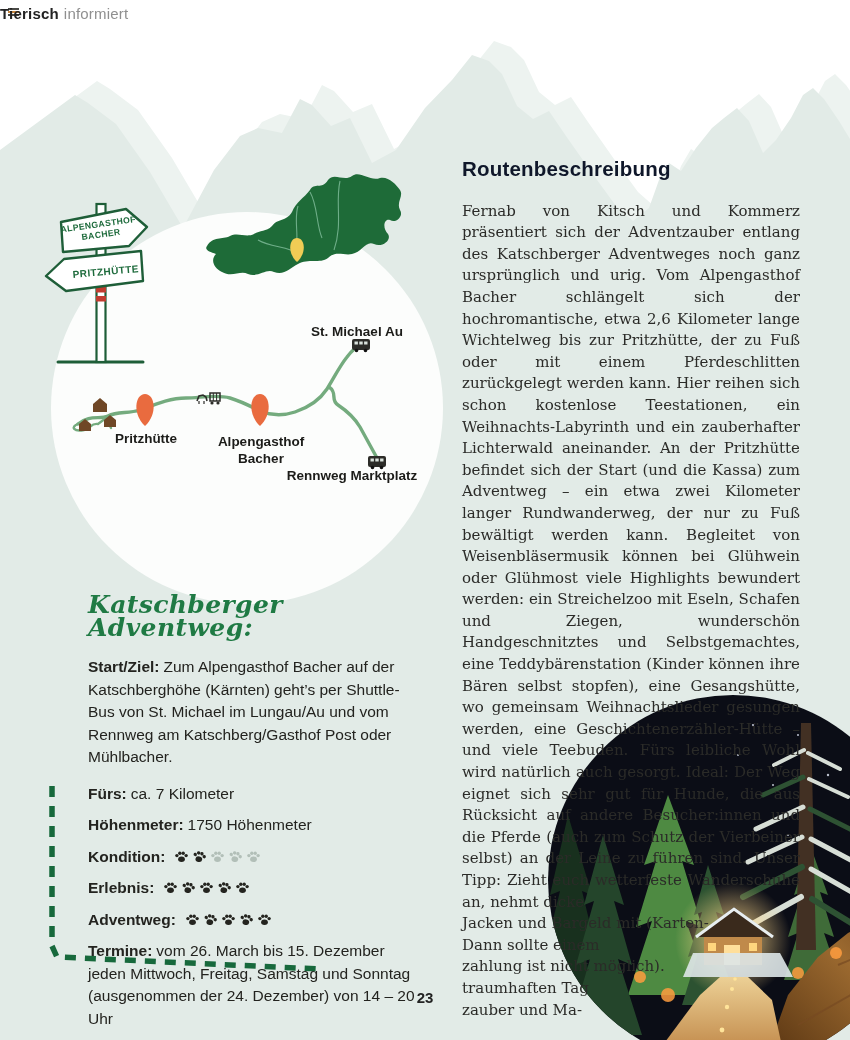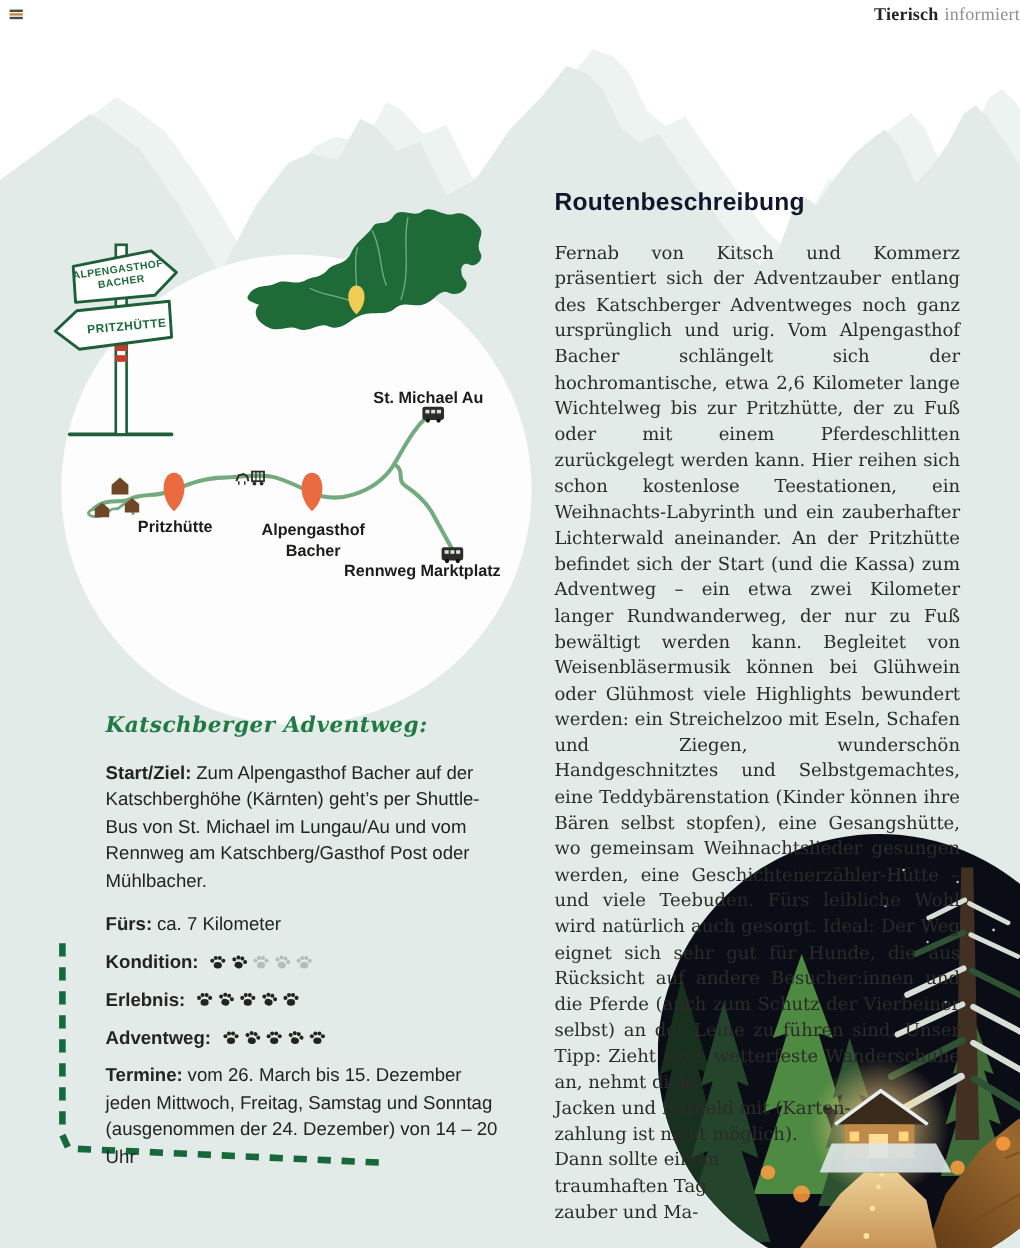--- a/index.html
+++ b/index.html
@@ -1,34 +1,34 @@
 <!DOCTYPE html>
 <html><head>
 <meta charset="utf-8">
 <style>
   html,body{margin:0;padding:0;background:#fff;}
   .page{position:relative;width:850px;height:1040px;background:#ffffff;overflow:hidden;
         font-family:"Liberation Sans",sans-serif;}
   
-  .hdr{position:absolute;top:5px;left:0;right:0;text-align:right;
-       font-family:Liberation Serif, serif;font-size:15px;letter-spacing:.2px;}
+  .hdr{position:absolute;top:5px;left:0;right:0;text-align:left;
+       font-family:Liberation Sans, sans-serif;font-size:15px;letter-spacing:.2px;}
   .hdr .b{font-weight:bold;color:#232323;}
   .hdr .r{color:#8f8f8f;margin-left:5px;}
   .corner-icon{position:absolute;top:8px;left:8px;width:11px;display:flex;flex-direction:column;gap:1px;}
   .corner-icon i{display:block;height:2px;background:#4a4a46;}
   .corner-icon i:nth-child(2){background:#c9873e;}
   
   .art{position:absolute;left:0;top:0;}
   .photo{position:absolute;left:548px;top:695px;width:370px;height:370px;border-radius:50%;overflow:hidden;}
   .photo svg{display:block;}
   
   .info-col{position:absolute;left:88px;top:594px;width:332px;color:#23231f;
             font-size:15.5px;line-height:22.5px;}
   .info-col h2{font-family:"DejaVu Serif",serif;font-style:italic;font-weight:bold;color:#1f7a44;
-               font-size:18px;margin:0 0 17px 0;letter-spacing:.4px;}
+               font-size:25px;margin:0 0 17px 0;letter-spacing:.4px;}
   .info-col p{margin:4px 0 9px 0;}
   .info-col p.multi{margin-bottom:14px;}
   .info-col strong{font-weight:bold;margin-right:4px;}
   .paws{display:inline-flex;gap:3px;vertical-align:-2px;margin-left:5px;}
   .paw{display:inline-block;width:15px;height:15px;}
   .paw svg{display:block;width:15px;height:15px;fill:currentColor;}
   .paw:nth-child(even) svg{transform:rotate(14deg);}
   .paw.filled{color:#24241f;}
   .paw.empty{color:#b2bfb8;}
   
@@ -233,20 +233,21 @@
       </g>
 
       <path d="M0,370 L0,340 L66,350 L128,364 L140,370 Z" fill="#2e1d10"></path>
     </svg>
   </div>
 
   <section class="info-col">
     <h2>Katschberger Adventweg:</h2>
     <p class="multi"><strong>Start/Ziel:</strong><span>Zum Alpengasthof Bacher auf der Katschberghöhe (Kärnten) geht’s per Shuttle-Bus von St. Michael im Lungau/Au und vom Rennweg am Katschberg/Gasthof Post oder Mühlbacher.</span></p>
     <p><strong>Fürs:</strong><span>ca. 7 Kilometer</span></p>
+    <p><strong>Höhenmeter:</strong><span>1750 Höhenmeter</span></p>
     <p><strong>Kondition:</strong><span class="paws">
           <span class="paw filled">
             <svg viewBox="0 0 24 24">
               <ellipse cx="12" cy="16.5" rx="5.4" ry="4.4"></ellipse>
               <circle cx="4.6" cy="10.5" r="2.7"></circle>
               <circle cx="9.3" cy="6.8" r="2.7"></circle>
               <circle cx="14.7" cy="6.8" r="2.7"></circle>
               <circle cx="19.4" cy="10.5" r="2.7"></circle>
             </svg>
           </span>
@@ -382,22 +383,23 @@
           </span>
         </span></p>
     <p class="multi"><strong>Termine:</strong><span>vom 26. March bis 15. Dezember jeden Mittwoch, Freitag, Samstag und Sonntag (ausgenommen der 24. Dezember) von 14 – 20 Uhr</span></p>
   </section>
 
   <section class="desc-col">
     <h2>Routenbeschreibung</h2>
     <p class="body">Fernab von Kitsch und Kommerz präsentiert sich der Adventzauber entlang des Katschberger Adventweges noch ganz ursprünglich und urig. Vom Alpengasthof Bacher schlängelt sich der hochromantische, etwa 2,6 Kilometer lange Wichtelweg bis zur Pritzhütte, der zu Fuß oder mit einem Pferdeschlitten zurückgelegt werden kann. Hier reihen sich schon kostenlose Teestationen, ein Weihnachts-Labyrinth und ein zauberhafter Lichterwald aneinander. An der Pritzhütte befindet sich der Start (und die Kassa) zum Adventweg – ein etwa zwei Kilometer langer Rundwanderweg, der nur zu Fuß bewältigt werden kann. Begleitet von Weisenbläsermusik können bei Glühwein oder Glühmost viele Highlights bewundert werden: ein Streichelzoo mit Eseln, Schafen und Ziegen, wunderschön Handgeschnitztes und Selbstgemachtes, eine Teddybärenstation (Kinder können ihre Bären selbst stopfen), eine Gesangshütte, wo gemeinsam Weihnachtslieder gesungen werden, eine Geschichtenerzähler-Hütte – und viele Teebuden. Fürs leibliche Wohl wird natürlich auch gesorgt. Ideal: Der Weg eignet sich sehr gut für Hunde, die aus Rücksicht auf andere Besucher:innen und die Pferde (auch zum Schutz der Vierbeiner selbst) an der Leine zu führen sind. Unser Tipp: Zieht euch wetterfeste Wanderschuhe an, nehmt dicke</p>
     <div>
       <div class="wrap-line">Jacken und Bargeld mit (Karten-</div>
+      <div class="wrap-line">Dann sollte einem</div>
       <div class="wrap-line">zahlung ist nicht möglich).</div>
-      <div class="wrap-line">Dann sollte einem</div>
       <div class="wrap-line">traumhaften Tag</div>
       <div class="wrap-line">zauber und Ma-</div>
 
     </div>
   </section>
 
+  <div class="page-number">23</div>
 
 </div>
 
 </body></html>

